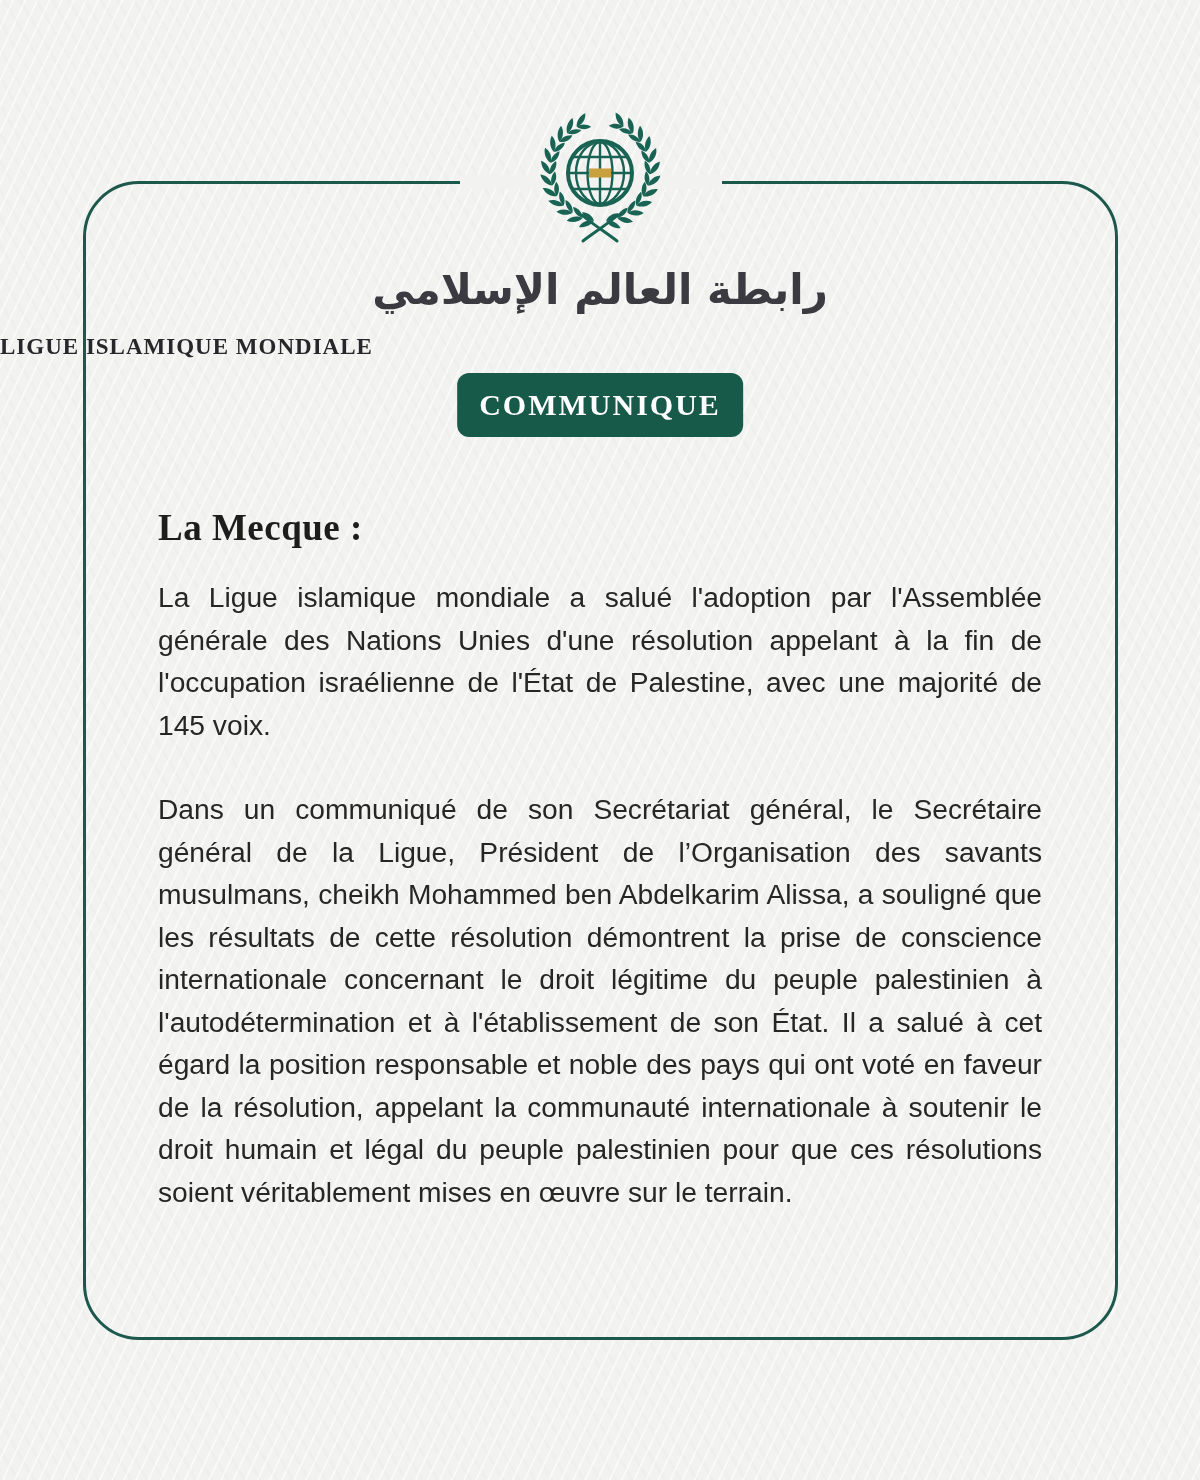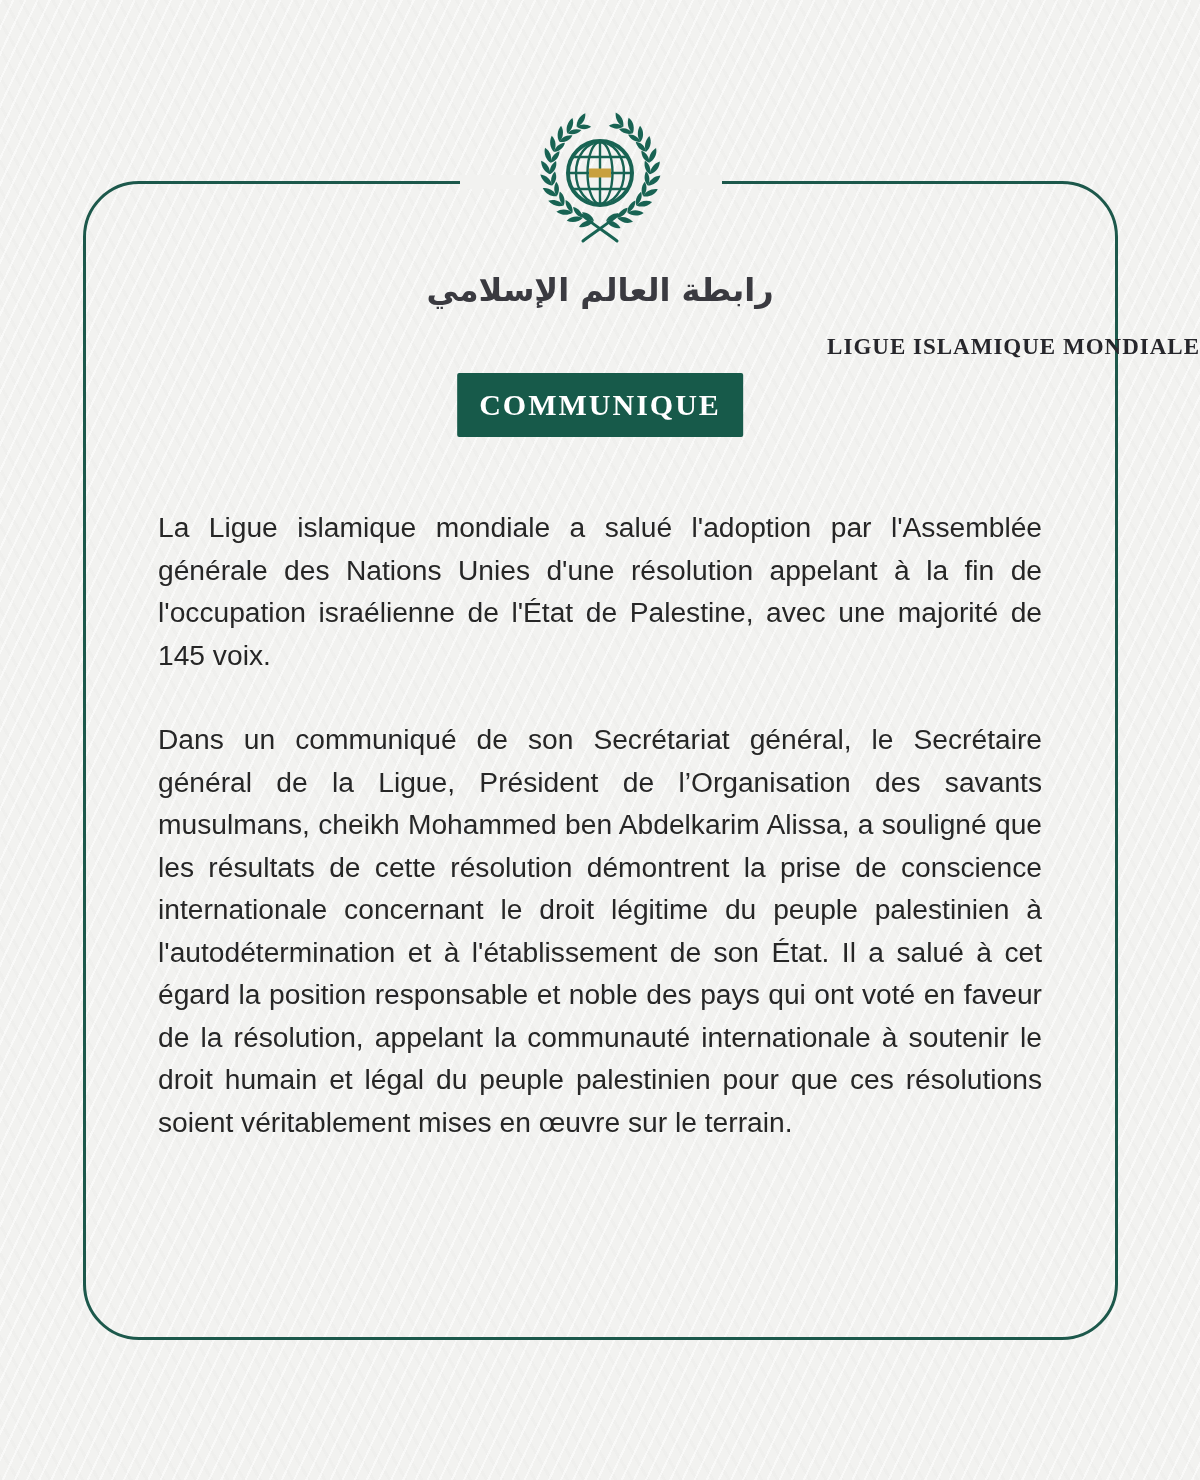--- a/index.html
+++ b/index.html
@@ -23,32 +23,32 @@
   }
   
   .border-mask{
     position:absolute;left:460px;top:175px;width:262px;height:14px;
     background:#f2f2f0;z-index:2;
   }
   .header{position:absolute;left:0;top:0;width:1200px;z-index:3;}
   .emblem{position:absolute;left:600px;top:110px;transform:translateX(-50%);}
   .arabic-name{
     position:absolute;left:0;top:252px;width:1200px;text-align:center;
-    font-size:32px;line-height:76px;font-weight:bold;color:#3a3a40;
+    font-size:42px;line-height:76px;font-weight:bold;color:#3a3a40;
     font-family:"DejaVu Sans", sans-serif;
   }
   .latin-name{
-    position:absolute;left:0;top:334px;width:1200px;text-align:right;
+    position:absolute;left:0;top:334px;width:1200px;text-align:left;
     font-family:"Liberation Serif", serif;font-weight:bold;
     font-size:23px;letter-spacing:1px;color:#26262b;
   }
   .badge{
     position:absolute;left:600px;top:373px;transform:translateX(-50%);
     height:64px;min-width:260px;box-sizing:border-box;padding:0 22px;
-    background:#175a4a;border-radius:2px;
+    background:#175a4a;border-radius:12px;
     display:flex;align-items:center;justify-content:center;
   }
   .badge span{
     font-family:"Liberation Serif", serif;font-weight:bold;
     font-size:30px;letter-spacing:2px;color:#ffffff;
   }
   .content{
     position:absolute;left:158px;top:506px;width:884px;z-index:3;
   }
   .dateline{
@@ -159,15 +159,16 @@
   <div class="arabic-name">رابطة العالم الإسلامي</div>
 
   <div class="latin-name">LIGUE ISLAMIQUE MONDIALE</div>
 
   <div class="badge">
     <span>COMMUNIQUE</span>
   </div>
 </header>
 
 <main class="content">
+  <h1 class="dateline">La Mecque :</h1>
   <p>La Ligue islamique mondiale a salué l'adoption par l'Assemblée générale des Nations Unies d'une résolution appelant à la fin de l'occupation israélienne de l'État de Palestine, avec une majorité de 145 voix.</p>
   <p>Dans un communiqué de son Secrétariat général, le Secrétaire général de la Ligue, Président de l’Organisation des savants musulmans, cheikh  Mohammed ben Abdelkarim Alissa, a souligné que les résultats de cette résolution démontrent la prise de conscience internationale concernant le droit légitime du peuple palestinien à l'autodétermination et à l'établissement de son État. Il a salué à cet égard la position responsable et noble des pays qui ont voté en faveur de la résolution, appelant la communauté internationale à soutenir le droit humain et légal du peuple palestinien pour que ces résolutions soient véritablement mises en œuvre sur le terrain.</p>
 </main>
 
 </body></html>

